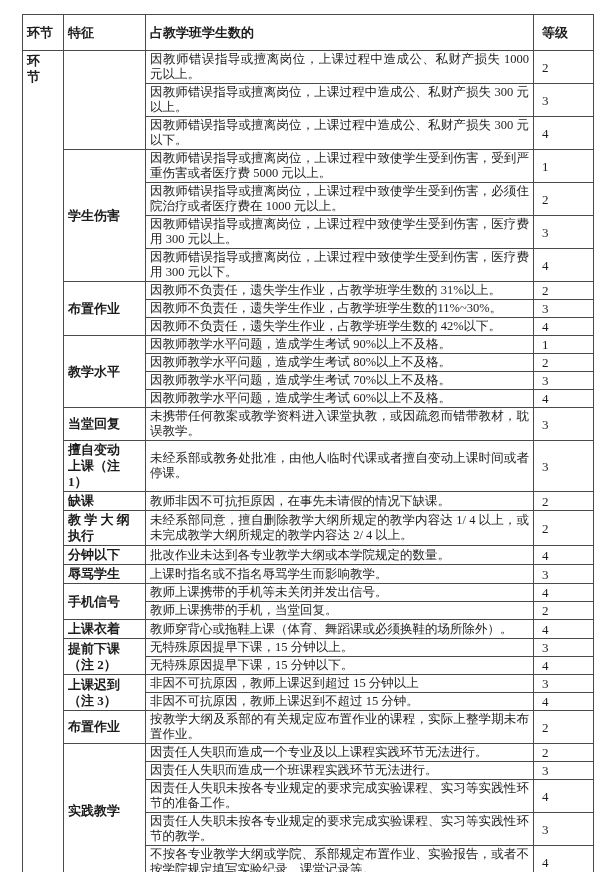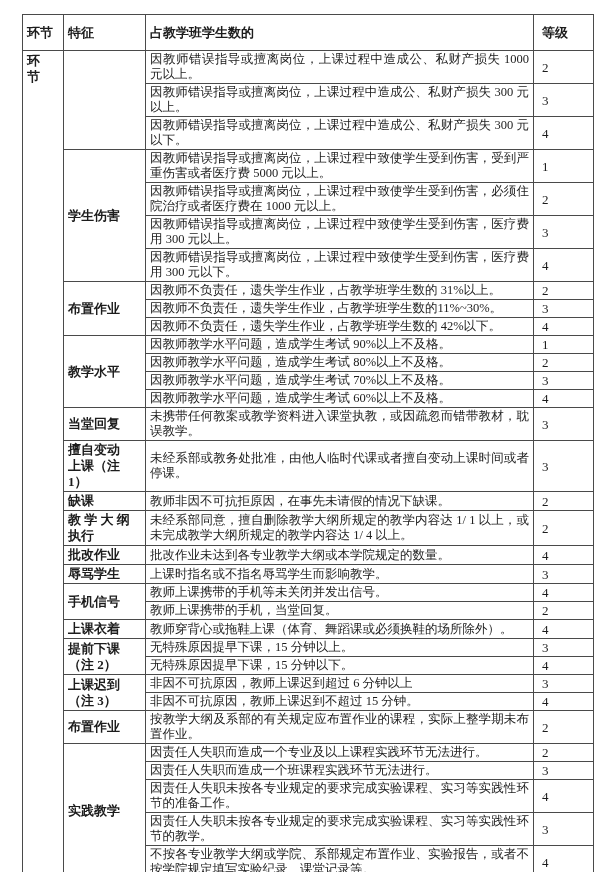--- a/index.html
+++ b/index.html
@@ -158,25 +158,25 @@
           <td class="grade-cell">3</td>
         </tr>
         <tr>
           <td class="feature-cell" rowspan="1">缺课</td>
           <td class="desc-cell">教师非因不可抗拒原因，在事先未请假的情况下缺课。</td>
           <td class="grade-cell">2</td>
         </tr>
         <tr>
           <td class="feature-cell" rowspan="1">教 学 大 纲
 执行</td>
-          <td class="desc-cell">未经系部同意，擅自删除教学大纲所规定的教学内容达 1/ 1 以上，或未完成教学大纲所规定的教学内容达 1/ 4 以上。</td>
-          <td class="grade-cell">2</td>
-        </tr>
-        <tr>
-          <td class="feature-cell" rowspan="1">批改作业</td>
+          <td class="desc-cell">未经系部同意，擅自删除教学大纲所规定的教学内容达 1/ 4 以上，或未完成教学大纲所规定的教学内容达 2/ 4 以上。</td>
+          <td class="grade-cell">2</td>
+        </tr>
+        <tr>
+          <td class="feature-cell" rowspan="1">分钟以下</td>
           <td class="desc-cell">批改作业未达到各专业教学大纲或本学院规定的数量。</td>
           <td class="grade-cell">4</td>
         </tr>
         <tr>
           <td class="feature-cell" rowspan="1">辱骂学生</td>
           <td class="desc-cell">上课时指名或不指名辱骂学生而影响教学。</td>
           <td class="grade-cell">3</td>
         </tr>
         <tr>
           <td class="feature-cell" rowspan="2">手机信号</td>
@@ -198,21 +198,21 @@
           <td class="desc-cell">无特殊原因提早下课，15 分钟以上。</td>
           <td class="grade-cell">3</td>
         </tr>
         <tr>
           <td class="desc-cell">无特殊原因提早下课，15 分钟以下。</td>
           <td class="grade-cell">4</td>
         </tr>
         <tr>
           <td class="feature-cell" rowspan="2">上课迟到
 （注 3）</td>
-          <td class="desc-cell">非因不可抗原因，教师上课迟到超过 6 分钟以上</td>
+          <td class="desc-cell">非因不可抗原因，教师上课迟到超过 15 分钟以上</td>
           <td class="grade-cell">3</td>
         </tr>
         <tr>
           <td class="desc-cell">非因不可抗原因，教师上课迟到不超过 15 分钟。</td>
           <td class="grade-cell">4</td>
         </tr>
         <tr>
           <td class="feature-cell" rowspan="1">布置作业</td>
           <td class="desc-cell">按教学大纲及系部的有关规定应布置作业的课程，实际上整学期未布置作业。</td>
           <td class="grade-cell">2</td>

